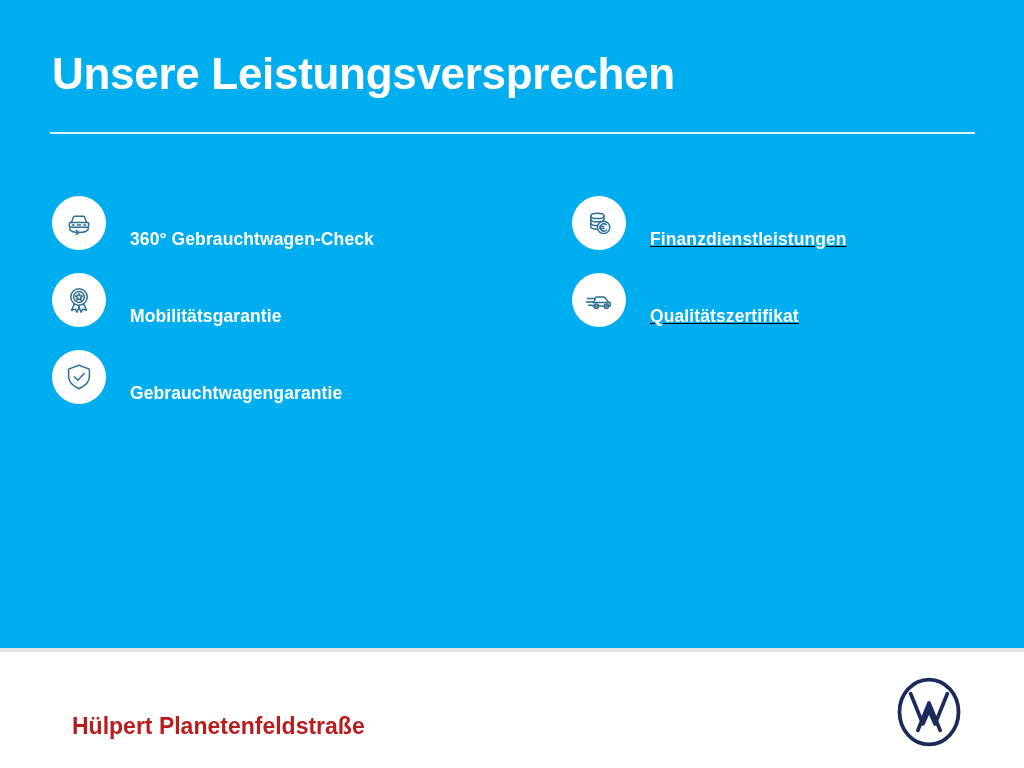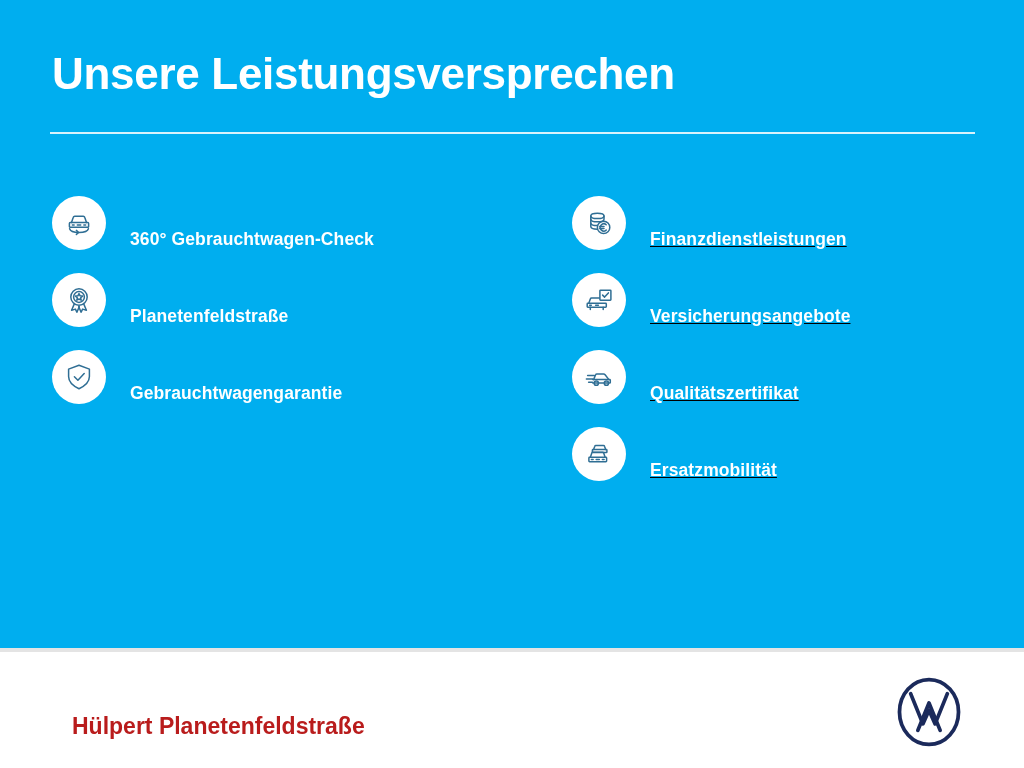--- a/index.html
+++ b/index.html
@@ -183,21 +183,21 @@
         <div class="feature">
           <span class="icon-badge">
             <svg viewBox="0 0 32 32" aria-hidden="true">
               <circle cx="16" cy="13" r="8.2"></circle>
               <circle cx="16" cy="13" r="5.4"></circle>
               <path d="M16 9.6 L17.1 11.8 L19.5 12.1 L17.7 13.8 L18.2 16.2 L16 15 L13.8 16.2 L14.3 13.8 L12.5 12.1 L14.9 11.8 Z"></path>
               <path d="M11.4 19.6 L8.6 26.2 L12.4 25.1 L13.9 28.3 L16.3 22.6"></path>
               <path d="M20.6 19.6 L23.4 26.2 L19.6 25.1 L18.1 28.3 L15.7 22.6"></path>
             </svg>
           </span>
-          <span class="feature-label">Planetenfeldstraße</span>
+          <span class="feature-label">Mobilitätsgarantie</span>
         </div>
 
         <div class="feature">
           <span class="icon-badge">
             <svg viewBox="0 0 32 32" aria-hidden="true">
               <path d="M16 4.2 L26.4 8.1 L26.4 15.6 Q26.4 22.9 16 27.8 Q5.6 22.9 5.6 15.6 L5.6 8.1 Z"></path>
               <path d="M11.4 15.8 L14.9 19.3 L21.2 12.6"></path>
             </svg>
           </span>
           <span class="feature-label">Gebrauchtwagengarantie</span>
@@ -218,66 +218,37 @@
               <path d="M7.8 16.3 L7.8 19.6 Q7.8 22.2 14.4 22.2"></path>
               <circle cx="20.6" cy="20.4" r="6.2"></circle>
               <path d="M23.2 17.7 A3.6 3.6 0 1 0 23.2 23.1"></path>
               <path d="M16.8 19.4 L21 19.4"></path>
               <path d="M16.8 21.4 L21 21.4"></path>
             </svg>
           </span>
           <span class="feature-label">Finanzdienstleistungen</span>
         </div>
 
-        <div class="feature">
-          <span class="icon-badge">
-            <svg viewBox="0 0 32 32" aria-hidden="true">
-              <path d="M5.8 19.2 L7.3 14.9 Q7.6 14.1 8.5 14.1 L16.4 14.1"></path>
-              <path d="M4.8 19.2 L22.6 19.2 Q23.3 19.2 23.3 19.9 L23.3 22.6 Q23.3 23.2 22.6 23.2 L4.8 23.2 Q4.2 23.2 4.2 22.6 L4.2 19.9 Q4.2 19.2 4.8 19.2 Z"></path>
-              <path d="M7.3 25.6 L7.3 23.3"></path>
-              <path d="M20.2 25.6 L20.2 23.3"></path>
-              <path d="M6.6 21.3 L8.3 21.3"></path>
-              <path d="M12.6 21.3 L15.4 21.3"></path>
-              <path d="M17.5 6.2 L27.3 6.2 Q27.9 6.2 27.9 6.8 L27.9 15.6 Q27.9 16.2 27.3 16.2 L17.5 16.2 Q16.9 16.2 16.9 15.6 L16.9 6.8 Q16.9 6.2 17.5 6.2 Z"></path>
-              <path d="M19.6 11.1 L21.6 13.1 L25.4 8.9"></path>
-            </svg>
-          </span>
-          <span class="feature-label">Versicherungsangebote</span>
-        </div>
 
 
         <div class="feature">
           <span class="icon-badge">
             <svg viewBox="0 0 32 32" aria-hidden="true">
               <path d="M10.6 18.6 L12.6 13.8 Q12.9 13 13.9 13 L20.6 13 Q21.5 13 22.1 13.7 L25.9 18.6"></path>
               <path d="M9.8 18.6 L26.6 18.6 Q27.3 18.6 27.3 19.3 L27.3 21.4 Q27.3 22.1 26.6 22.1 L9.8 22.1"></path>
               <circle cx="13.3" cy="22.2" r="2.1"></circle>
               <circle cx="23.4" cy="22.2" r="2.1"></circle>
               <path d="M4.6 14.6 L11.4 14.6"></path>
               <path d="M3.4 17.9 L9.8 17.9"></path>
               <path d="M5.6 21.2 L9.4 21.2"></path>
             </svg>
           </span>
           <span class="feature-label">Qualitätszertifikat</span>
         </div>
 
-        <div class="feature">
-          <span class="icon-badge">
-            <svg viewBox="0 0 32 32" aria-hidden="true">
-              <path d="M10.6 11.6 L11.8 8.2 Q12 7.5 12.8 7.5 L20.5 7.5 Q21.3 7.5 21.5 8.2 L22.7 11.6"></path>
-              <path d="M10 11.6 L23.3 11.6 Q23.9 11.6 23.9 12.2 L23.9 14 Q23.9 14.6 23.3 14.6 L10 14.6 Q9.4 14.6 9.4 14 L9.4 12.2 Q9.4 11.6 10 11.6 Z"></path>
-              <path d="M7.4 19.3 L8.8 15.1 Q9 14.3 9.9 14.3 L19.6 14.3 Q20.5 14.3 20.7 15.1 L22.1 19.3"></path>
-              <path d="M6.6 19.3 L22.9 19.3 Q23.6 19.3 23.6 20 L23.6 23 Q23.6 23.7 22.9 23.7 L6.6 23.7 Q5.9 23.7 5.9 23 L5.9 20 Q5.9 19.3 6.6 19.3 Z"></path>
-              <path d="M8.4 21.5 L10.1 21.5"></path>
-              <path d="M19.4 21.5 L21.1 21.5"></path>
-              <path d="M13.2 21.5 L16.3 21.5"></path>
-            </svg>
-          </span>
-          <span class="feature-label">Ersatzmobilität</span>
-        </div>
 
       </div>
     </div>
   </div>
 
   <div class="hero-sep"></div>
 
   <div class="footer">
     <div class="footer-title">Hülpert Planetenfeldstraße</div>
   </div>

